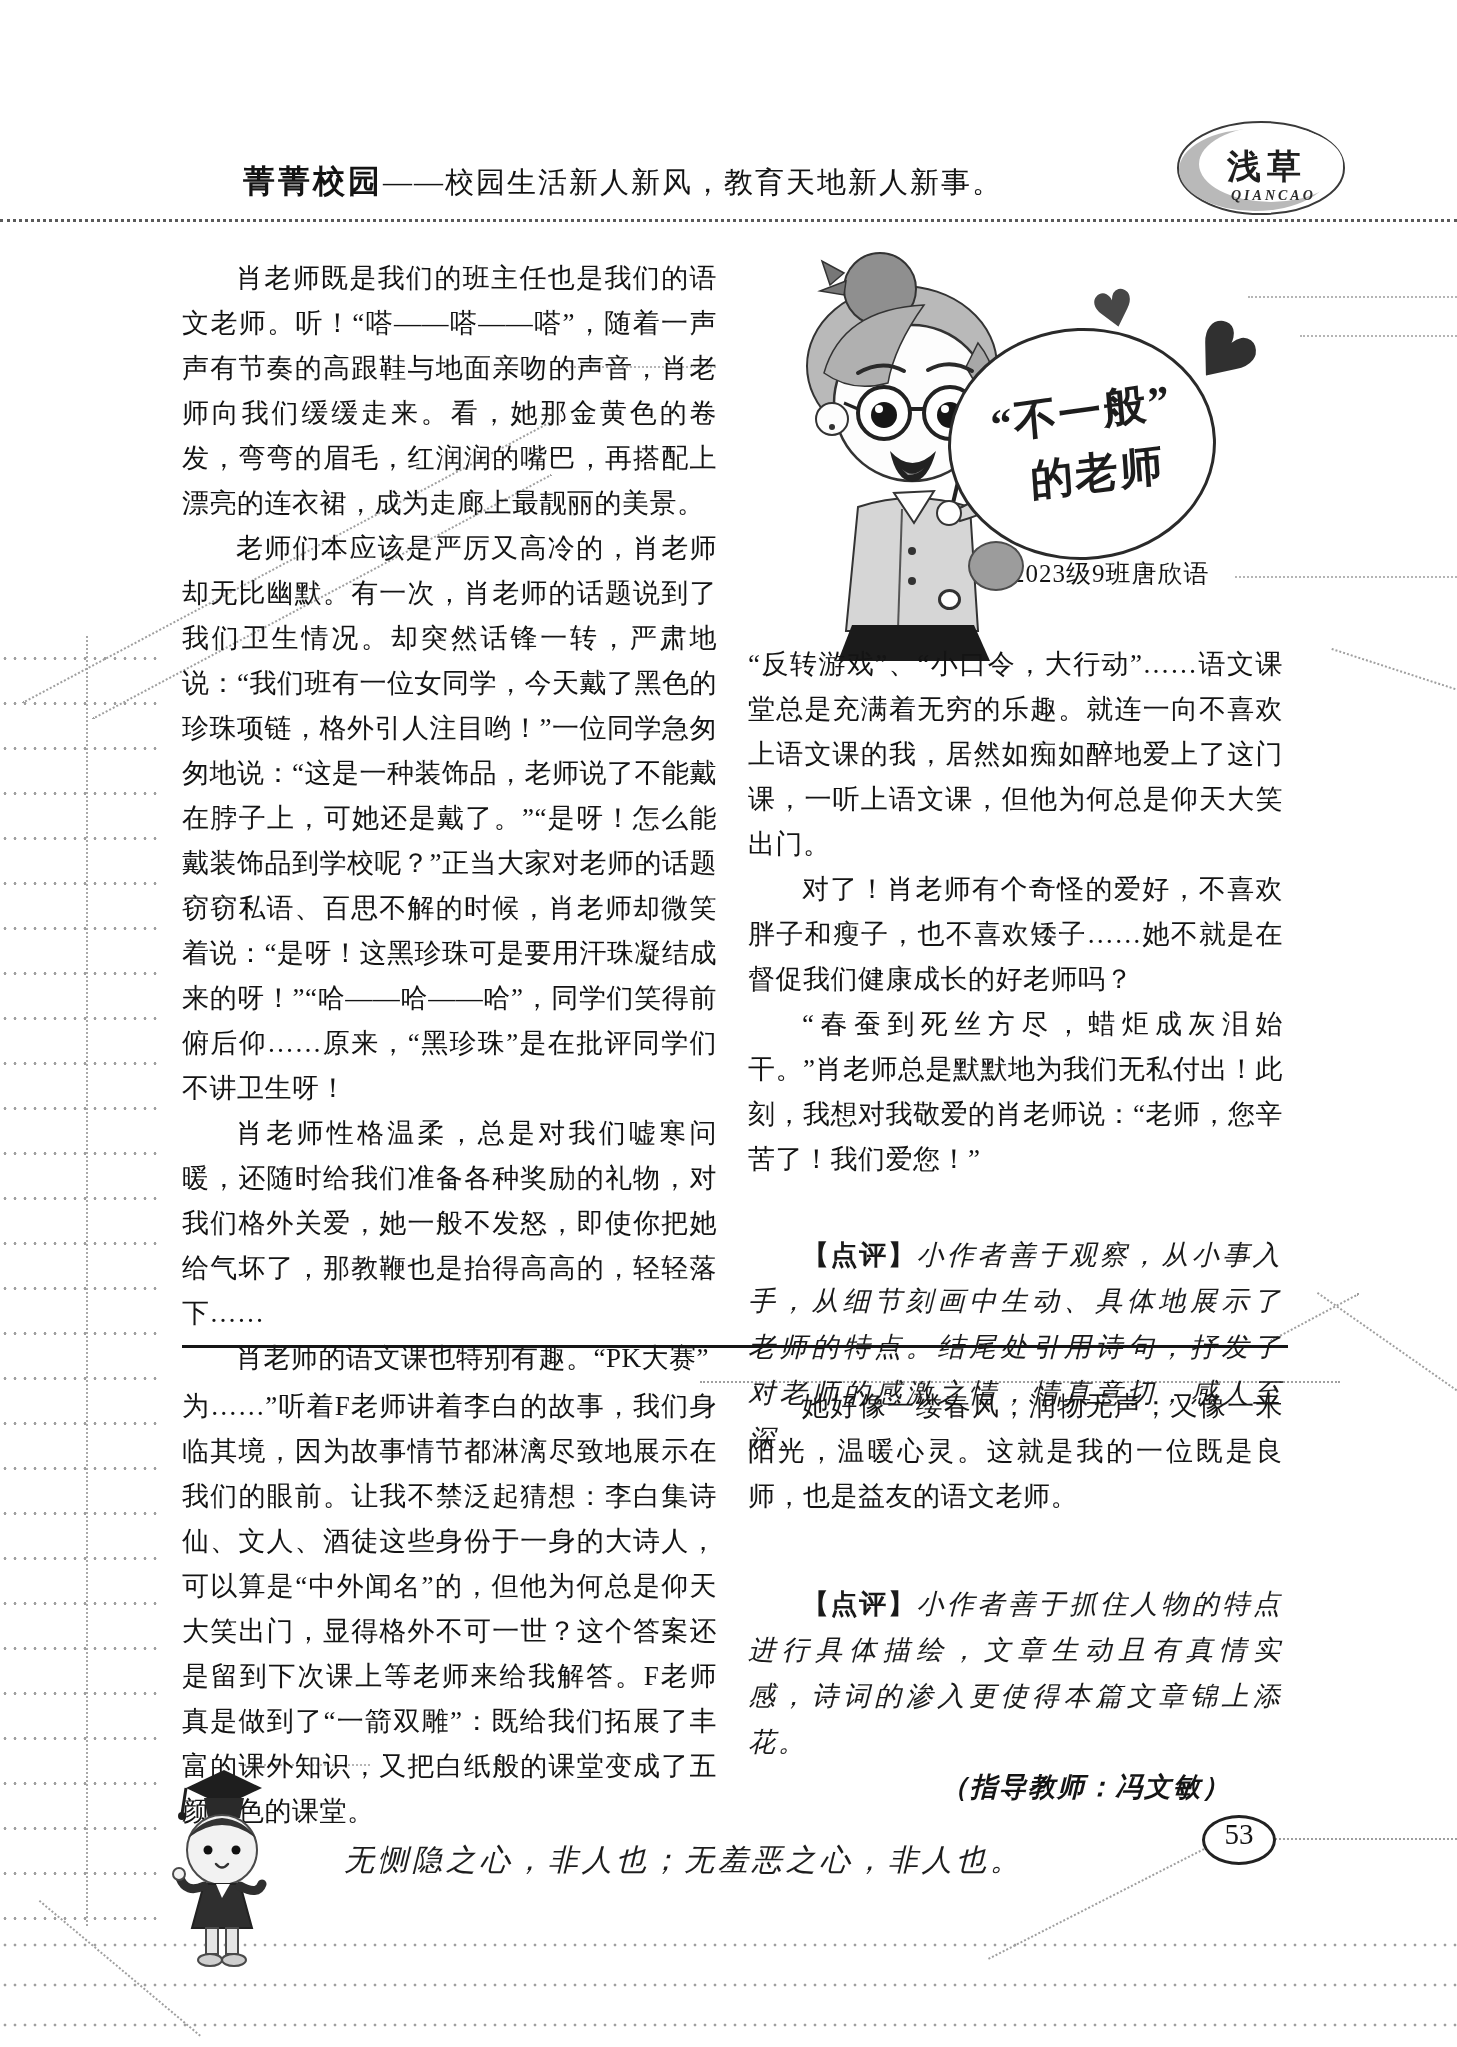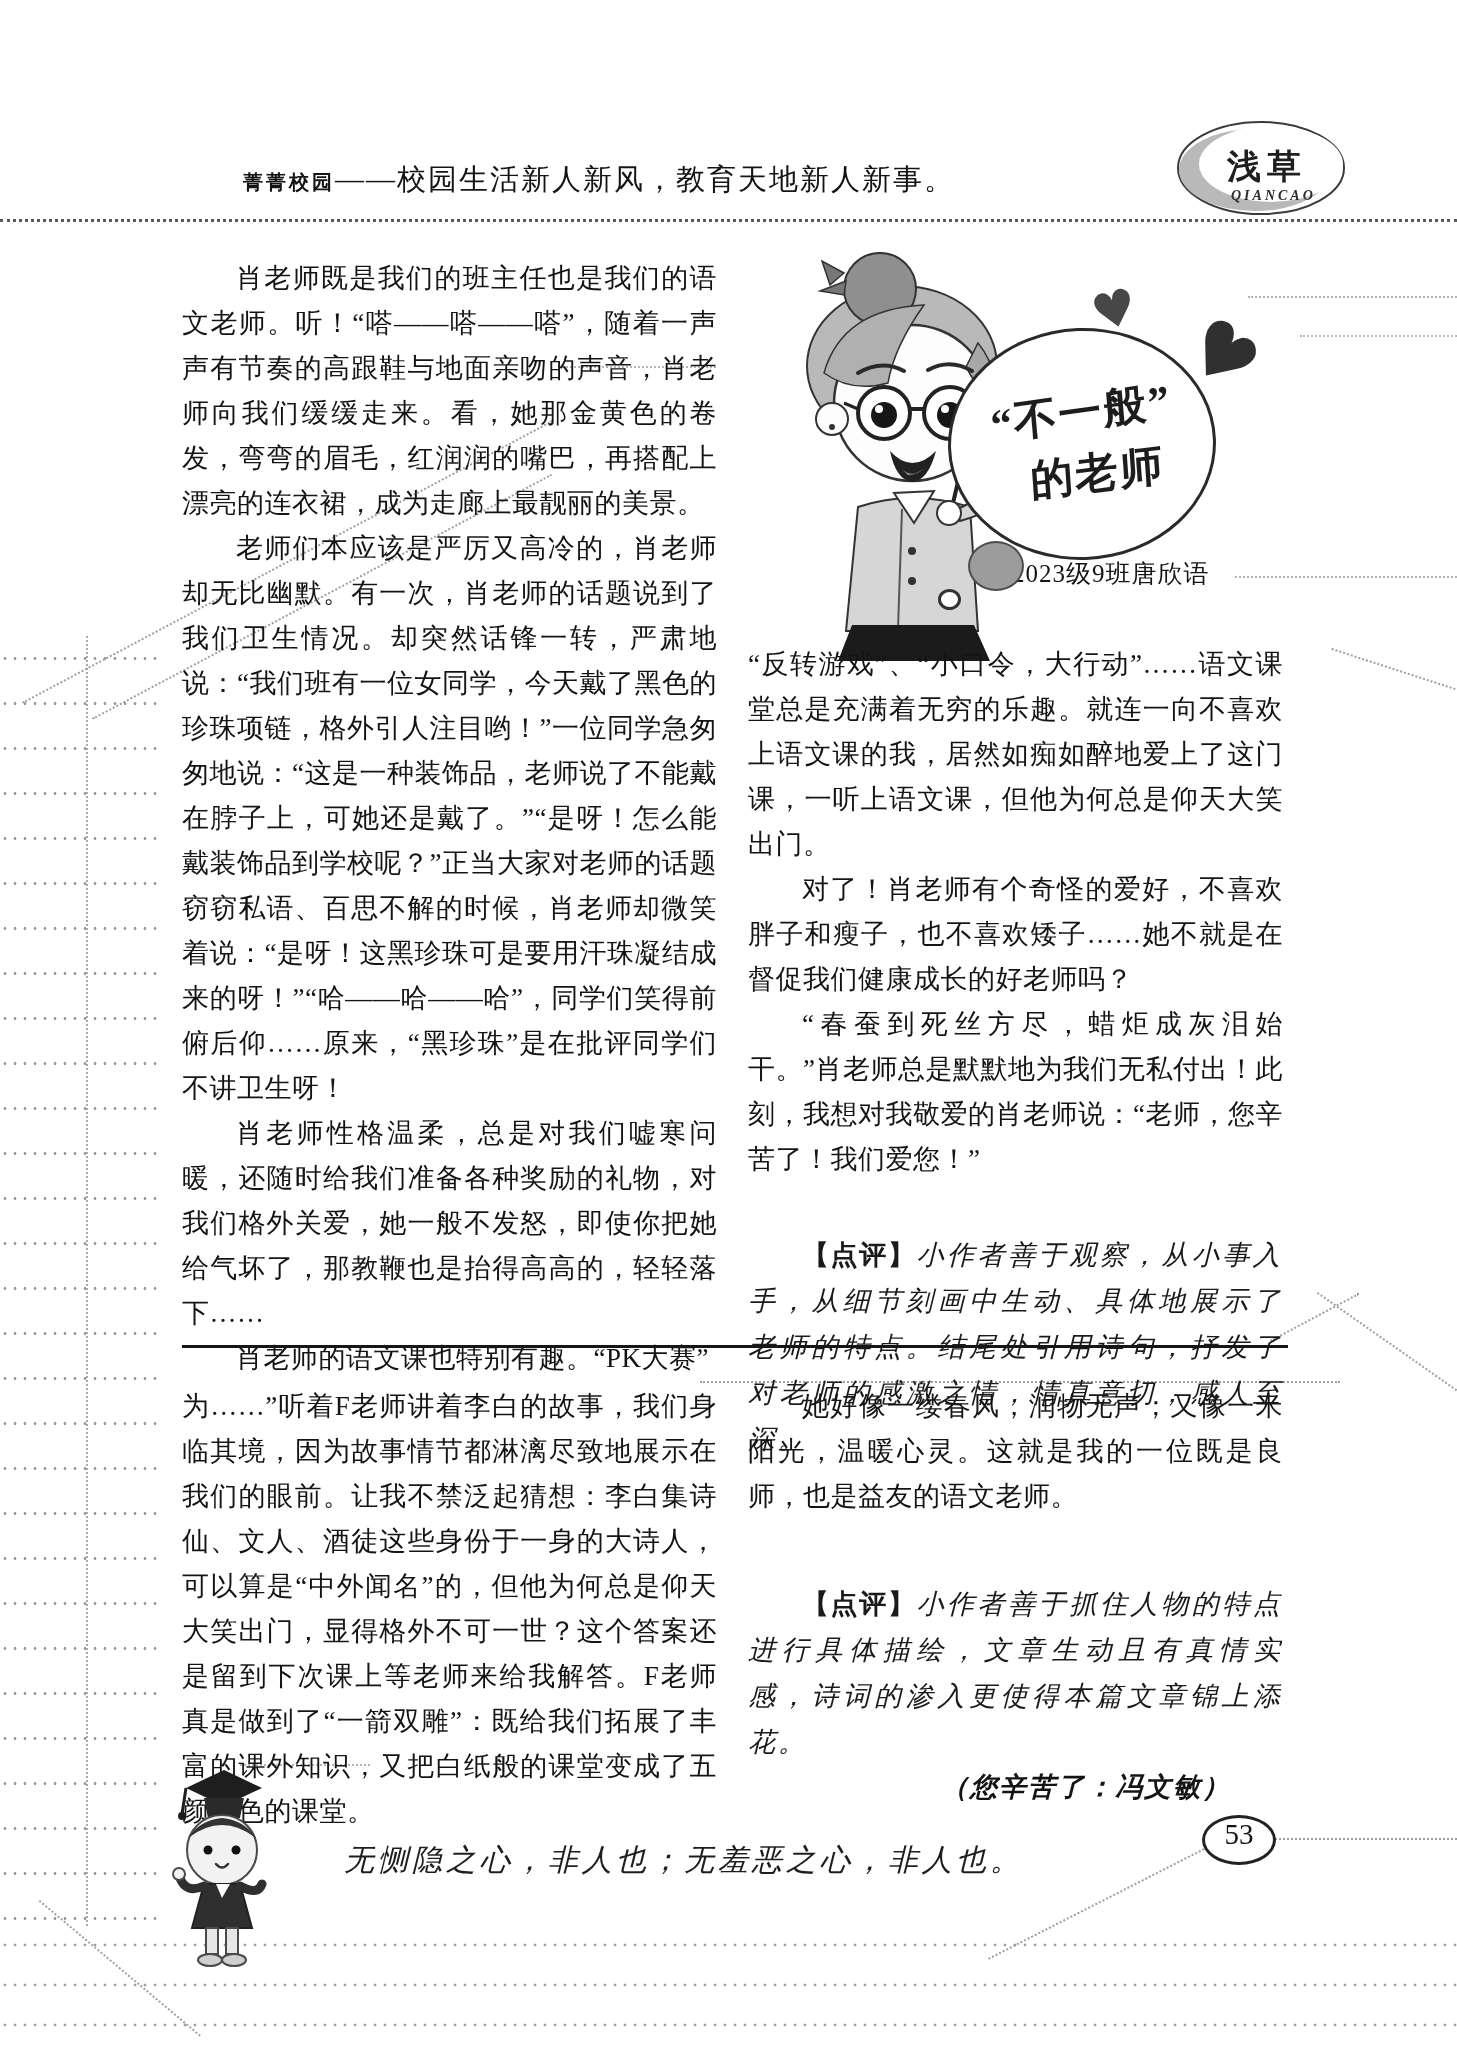--- a/index.html
+++ b/index.html
@@ -15,21 +15,21 @@
   .dg { transform-origin:left top; }
   .hdr-rule { position:absolute; left:0; top:219px; width:1457px; height:0;
               border-top:3px dotted #5a5a5a; z-index:1; }
   .dotfield { position:absolute; z-index:0;
     background-image:radial-gradient(circle,#9f9f9f 1.2px, transparent 1.7px); }
   .df-left  { left:0; top:636px; width:158px; height:1290px; background-size:10px 45px; }
   .df-bottom{ left:0; top:1925px; width:1457px; height:122px; background-size:10px 40px; }
   
   .hdr { position:absolute; left:243px; top:160px; z-index:2; font-size:29px;
          letter-spacing:2px; white-space:nowrap; }
-  .hdr .strong { font-weight:bold; font-size:20px; letter-spacing:3px; }
+  .hdr .strong { font-weight:bold; font-size:32px; letter-spacing:3px; }
   
   .logo { position:absolute; left:1175px; top:118px; width:175px; height:100px; z-index:2; }
   
   .col { position:absolute; width:535px; z-index:2; text-align:justify;
          font-size:27px; line-height:45px; letter-spacing:0.5px; }
   .col p { margin:0; }
   p.ind { text-indent:2em; }
   p.noind { text-indent:0; }
   .comment { font-style:italic; letter-spacing:3px; line-height:46px; color:#1a1a1a; }
   .comment .clabel { font-style:normal; font-weight:bold; letter-spacing:1px; }
@@ -181,21 +181,21 @@
 
   <div class="col" style="left:182px; top:1384px;">
     <p class="noind">为……”听着F老师讲着李白的故事，我们身临其境，因为故事情节都淋漓尽致地展示在我们的眼前。让我不禁泛起猜想：李白集诗仙、文人、酒徒这些身份于一身的大诗人，可以算是“中外闻名”的，但他为何总是仰天大笑出门，显得格外不可一世？这个答案还是留到下次课上等老师来给我解答。F老师真是做到了“一箭双雕”：既给我们拓展了丰富的课外知识，又把白纸般的课堂变成了五颜六色的课堂。</p>
   </div>
 
   <div class="col" style="left:748px; top:1384px;">
     <p class="ind">她好像一缕春风，润物无声；又像一米阳光，温暖心灵。这就是我的一位既是良师，也是益友的语文老师。</p>
     <p class="comment ind" style="margin-top:62px;">
       <span class="clabel">【点评】</span><span>小作者善于抓住人物的特点进行具体描绘，文章生动且有真情实感，诗词的渗入更使得本篇文章锦上添花。</span>
     </p>
-    <p class="credit">（您辛苦了：冯文敏）</p>
+    <p class="credit">（指导教师：冯文敏）</p>
   </div>
 
   <svg class="mascot" viewBox="0 0 152 288">
     <polygon points="40,30 78,12 116,30 78,48" fill="#1e1e1e"></polygon>
     <path d="M58,40 L98,40 L94,60 L62,60 Z" fill="#2a2a2a"></path>
     <line x1="40" y1="30" x2="36" y2="56" stroke="#1e1e1e" stroke-width="3"></line>
     <circle cx="36" cy="58" r="4" fill="#1e1e1e"></circle>
     <circle cx="76" cy="92" r="35" fill="#f2f2f2" stroke="#4a4a4a" stroke-width="2"></circle>
     <path d="M42,80 Q76,54 110,80 Q98,62 76,60 Q54,62 42,80 Z" fill="#333"></path>
     <circle cx="62" cy="92" r="4.5" fill="#111"></circle>

